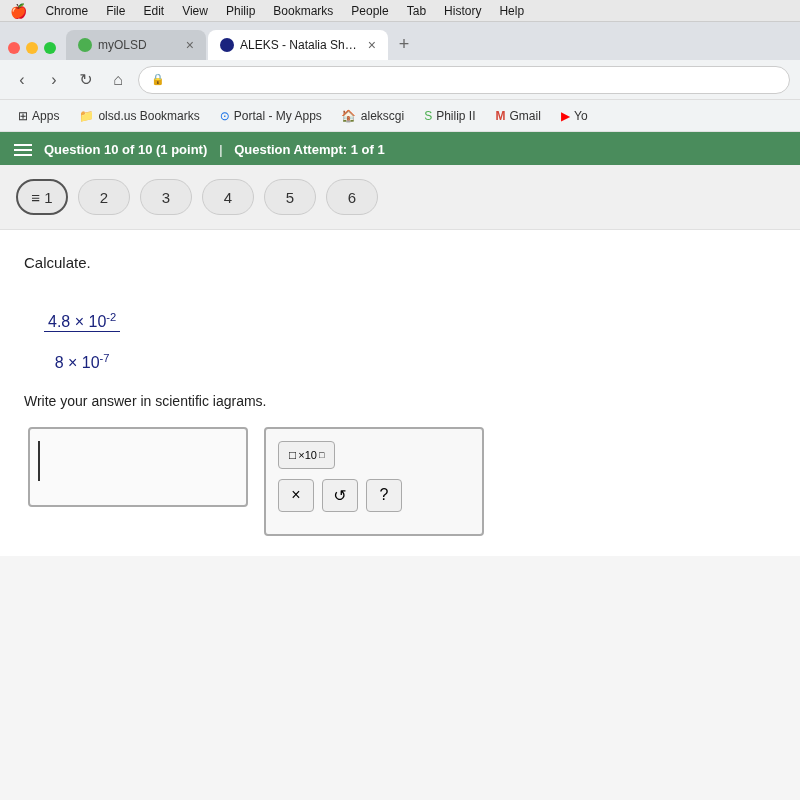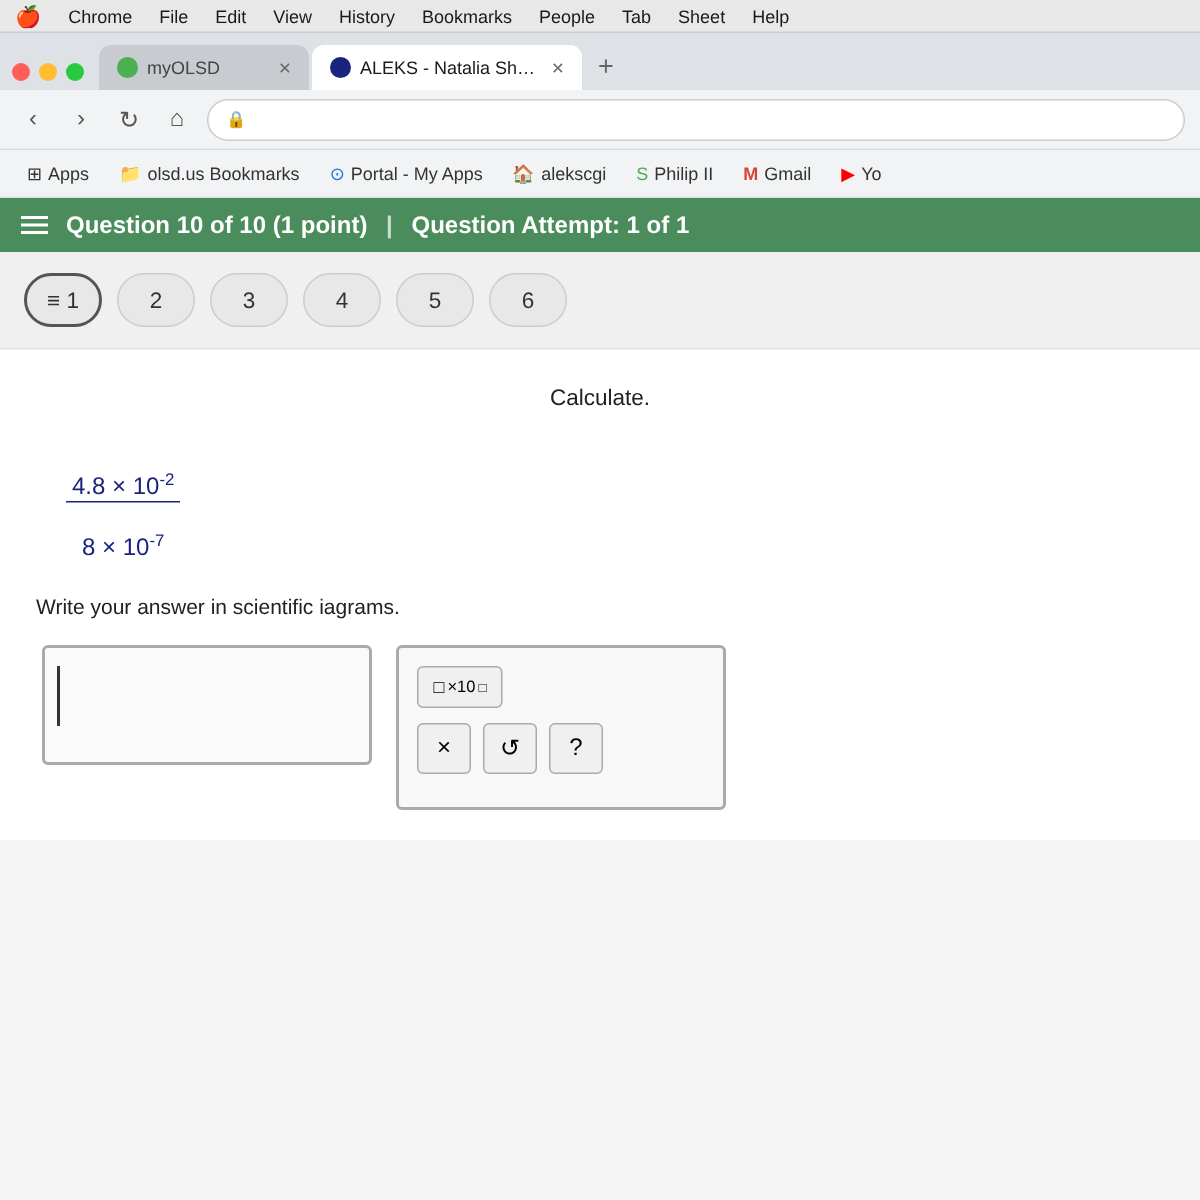--- a/index.html
+++ b/index.html
@@ -176,21 +176,21 @@
       width: 18px;
       height: 2px;
       background: white;
     }
     .aleks-header-text h2 {
       font-size: 15px;
       font-weight: 600;
       margin-bottom: 3px;
     }
     .aleks-header-text p {
-      font-size: 16px;
+      font-size: 13px;
       font-weight: 400;
     }
     .aleks-header-text p span {
       font-weight: 700;
     }
     .divider-pipe {
       margin: 0 8px;
       opacity: 0.7;
     }
 
@@ -221,21 +221,20 @@
 
     
     .question-content {
       background: #fff;
       padding: 24px 24px 20px 24px;
     }
     .question-instruction {
       font-size: 15px;
       color: #222;
       margin-bottom: 20px;
-      text-align: center;
     }
     .math-expression {
       margin: 0 0 20px 20px;
       font-size: 16px;
       color: #1a237e;
     }
     .fraction {
       display: inline-flex;
       flex-direction: column;
       align-items: center;
@@ -328,25 +327,25 @@
   </style>
 </head>
 <body>
 
 <div class="mac-menubar">
   <span class="apple-icon">🍎</span>
   <span>Chrome</span>
   <span>File</span>
   <span>Edit</span>
   <span>View</span>
-  <span>History</span>
+  <span>Philip</span>
   <span>Bookmarks</span>
   <span>People</span>
   <span>Tab</span>
-  <span>Sheet</span>
+  <span>History</span>
   <span>Help</span>
 </div>
 
 <div class="chrome-window">
 
   <div class="tab-bar">
 
     <div style="display:flex;gap:6px;align-items:center;margin-right:8px;margin-bottom:6px;">
       <div style="width:12px;height:12px;border-radius:50%;background:#ff5f57;"></div>
       <div style="width:12px;height:12px;border-radius:50%;background:#febc2e;"></div>

